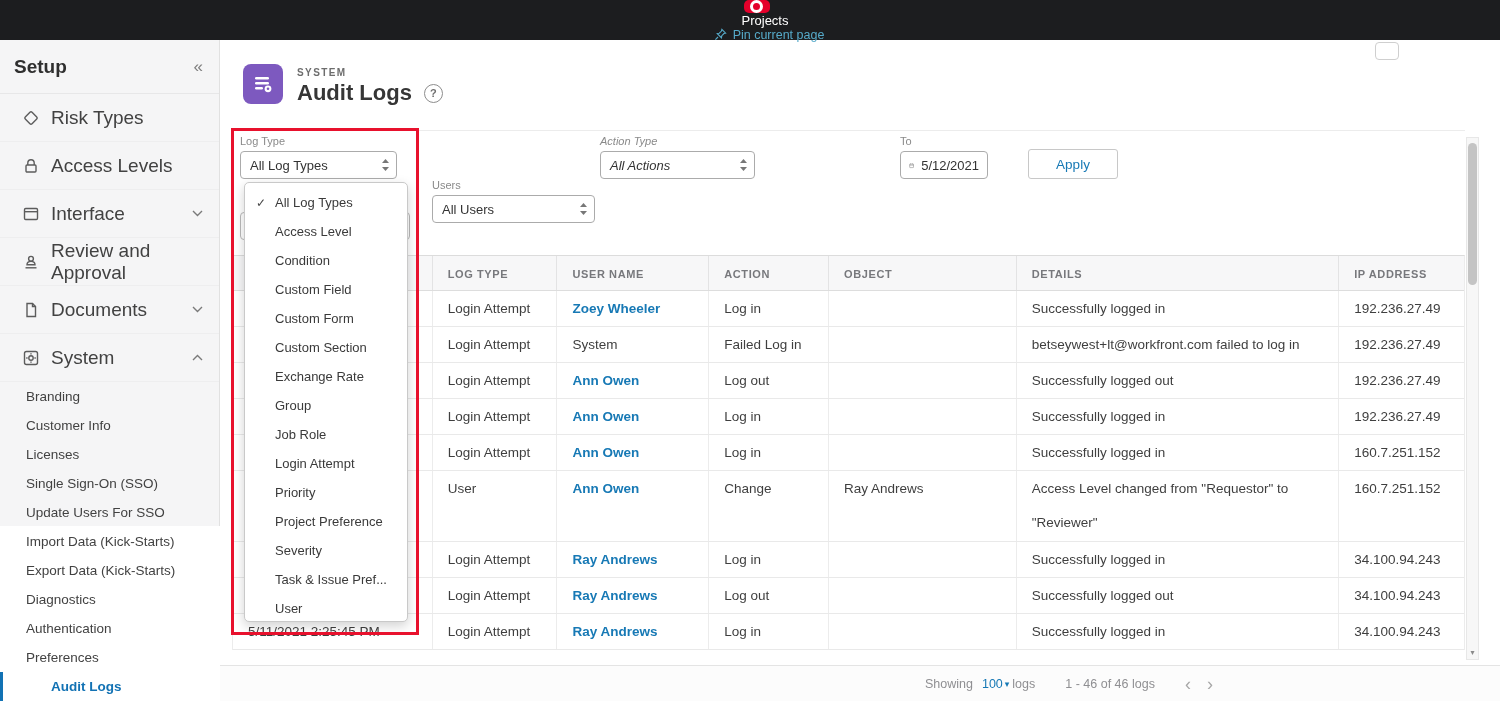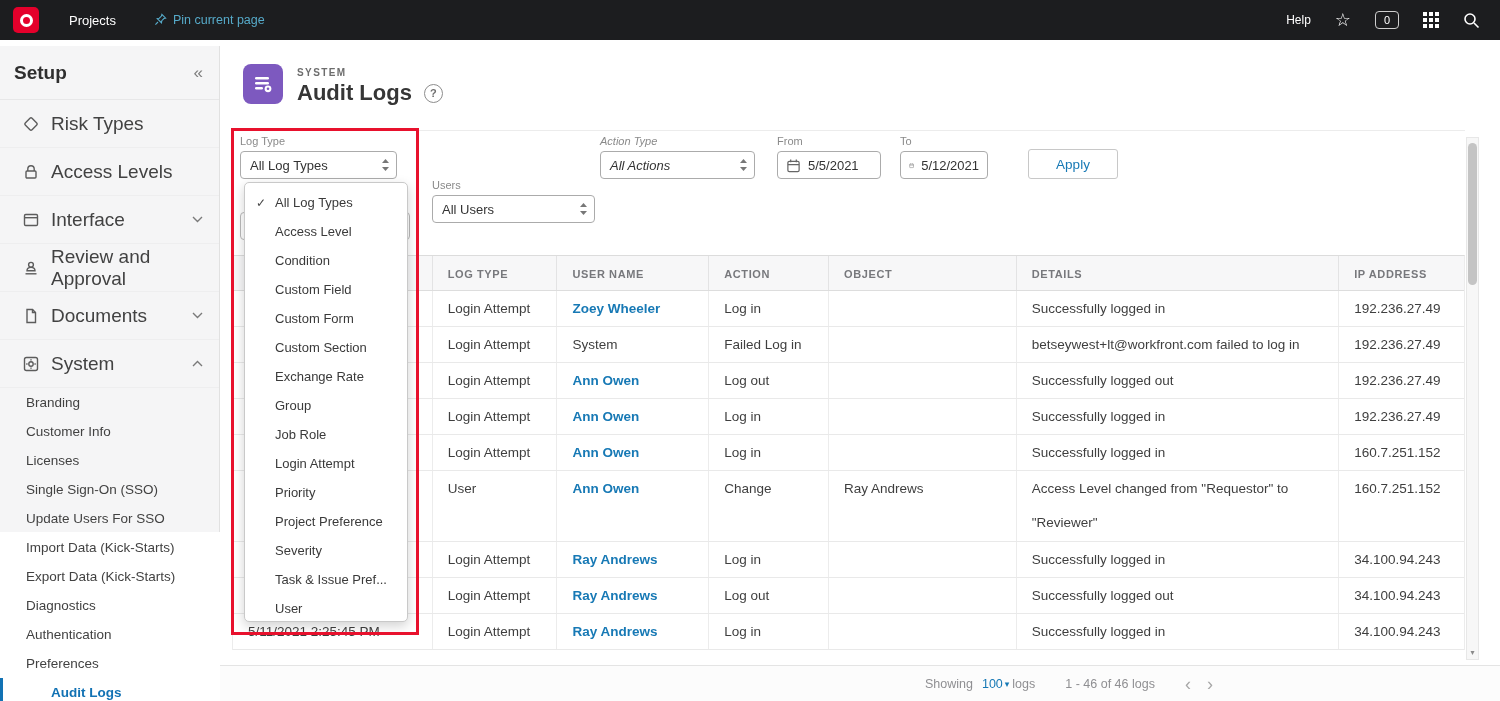--- a/index.html
+++ b/index.html
@@ -1,32 +1,32 @@
 <!DOCTYPE html>
 <html><head>
 <meta charset="utf-8">
 <style>
   * { margin:0; padding:0; box-sizing:border-box; }
   html,body { width:1500px; height:701px; overflow:hidden; }
   body { font-family:"Liberation Sans", sans-serif; background:#fff; position:relative; color:#3f3f3f; }
 
   
-  .topnav { position:absolute; top:0; left:0; width:1500px; height:40px; background:#1c1d1f; display:flex; align-items:center; color:#fff; z-index:60; }
+  .topnav { position:absolute; top:0; left:0; width:1500px; height:40px; background:#1c1d1f; display:flex; align-items:center; color:#fff; z-index:60;flex-direction:column; }
   .logo { width:26px; height:26px; background:#e4002b; border-radius:5px; margin-left:13px; display:flex; align-items:center; justify-content:center; cursor:pointer; }
   .logo-ring { width:13px; height:13px; border:3px solid #fff; border-radius:50%; }
   .nav-projects { margin-left:30px; font-size:13px; cursor:pointer; }
   .nav-pin { margin-left:38px; display:flex; gap:6px; color:#56aac9; font-size:12.5px; cursor:pointer; }
   .nav-right { margin-left:auto; display:flex; align-items:center; gap:24px; margin-right:20px; }
   .nav-help { font-size:12px; cursor:pointer; }
   .star-icon { font-size:18px; line-height:18px; color:#fff; cursor:pointer; }
   .count-badge { min-width:24px; height:18px; border:1px solid #cfcfcf; border-radius:4px; font-size:11px; display:flex; align-items:center; justify-content:center; padding:0 5px; cursor:pointer; }
   .icon-btn { display:flex; align-items:center; cursor:pointer; }
 
   
-  .sidebar { position:absolute; top:46px; left:0; width:220px; height:486px; background:#f5f5f6; border-right:1px solid #e1e1e1; z-index:5; }
+  .sidebar { position:absolute; top:40px; left:0; width:220px; height:486px; background:#f5f5f6; border-right:1px solid #e1e1e1; z-index:5; }
   .sidebar-header { height:54px; display:flex; align-items:center; justify-content:space-between; padding:0 16px 0 14px; border-bottom:1px solid #e7e7e8; }
   .sidebar-title { font-size:19px; font-weight:bold; color:#2f2f2f; }
   .collapse { color:#7e7e7e; font-size:17px; cursor:pointer; }
   .nav-item { height:48px; display:flex; align-items:center; padding:0 16px 0 22px; gap:11px; border-bottom:1px solid #eeeeef; font-size:19px; color:#424242; cursor:pointer; }
   .nav-item svg.mi { flex:0 0 18px; }
   .nav-item .chev { margin-left:auto; display:flex; }
   .sub-item { height:29px; line-height:29px; padding-left:26px; font-size:13.5px; color:#424242; cursor:pointer; }
   .sub-item.active { color:#1272b4; font-weight:bold; border-left:3px solid #1272b4; padding-left:48px; }
 
   
@@ -271,32 +271,20 @@
   <div class="fgroup" style="left:380px;font-style:italic;">
     <div class="flabel">Action Type</div>
     <div class="select" style="width:155px;">
       <span>All Actions</span>
       <svg width="9" height="14" viewBox="0 0 9 14">
           <path d="M4.5 1L8 5H1z" fill="#777"></path>
           <path d="M4.5 13L1 9h7z" fill="#777"></path>
         </svg>
     </div>
   </div>
-  <div class="fgroup" style="left:557px;">
-    <div class="flabel">From</div>
-    <div class="dateinput" style="width:104px;">
-      <svg width="15" height="15" viewBox="0 0 16 16">
-          <g fill="none" stroke="#666" stroke-width="1.3">
-            <rect x="2" y="3.5" width="12" height="11" rx="1.5"></rect>
-            <path d="M2 7h12M5 1.5v3M11 1.5v3"></path>
-          </g>
-        </svg>
-      <span>5/5/2021</span>
-    </div>
-  </div>
   <div class="fgroup" style="left:680px;">
     <div class="flabel">To</div>
     <div class="dateinput" style="width:88px;">
       <svg width="15" height="15" viewBox="0 0 16 16">
           <g fill="none" stroke="#666" stroke-width="1.3">
             <rect x="2" y="3.5" width="12" height="11" rx="1.5"></rect>
             <path d="M2 7h12M5 1.5v3M11 1.5v3"></path>
           </g>
         </svg>
       <span>5/12/2021</span>

